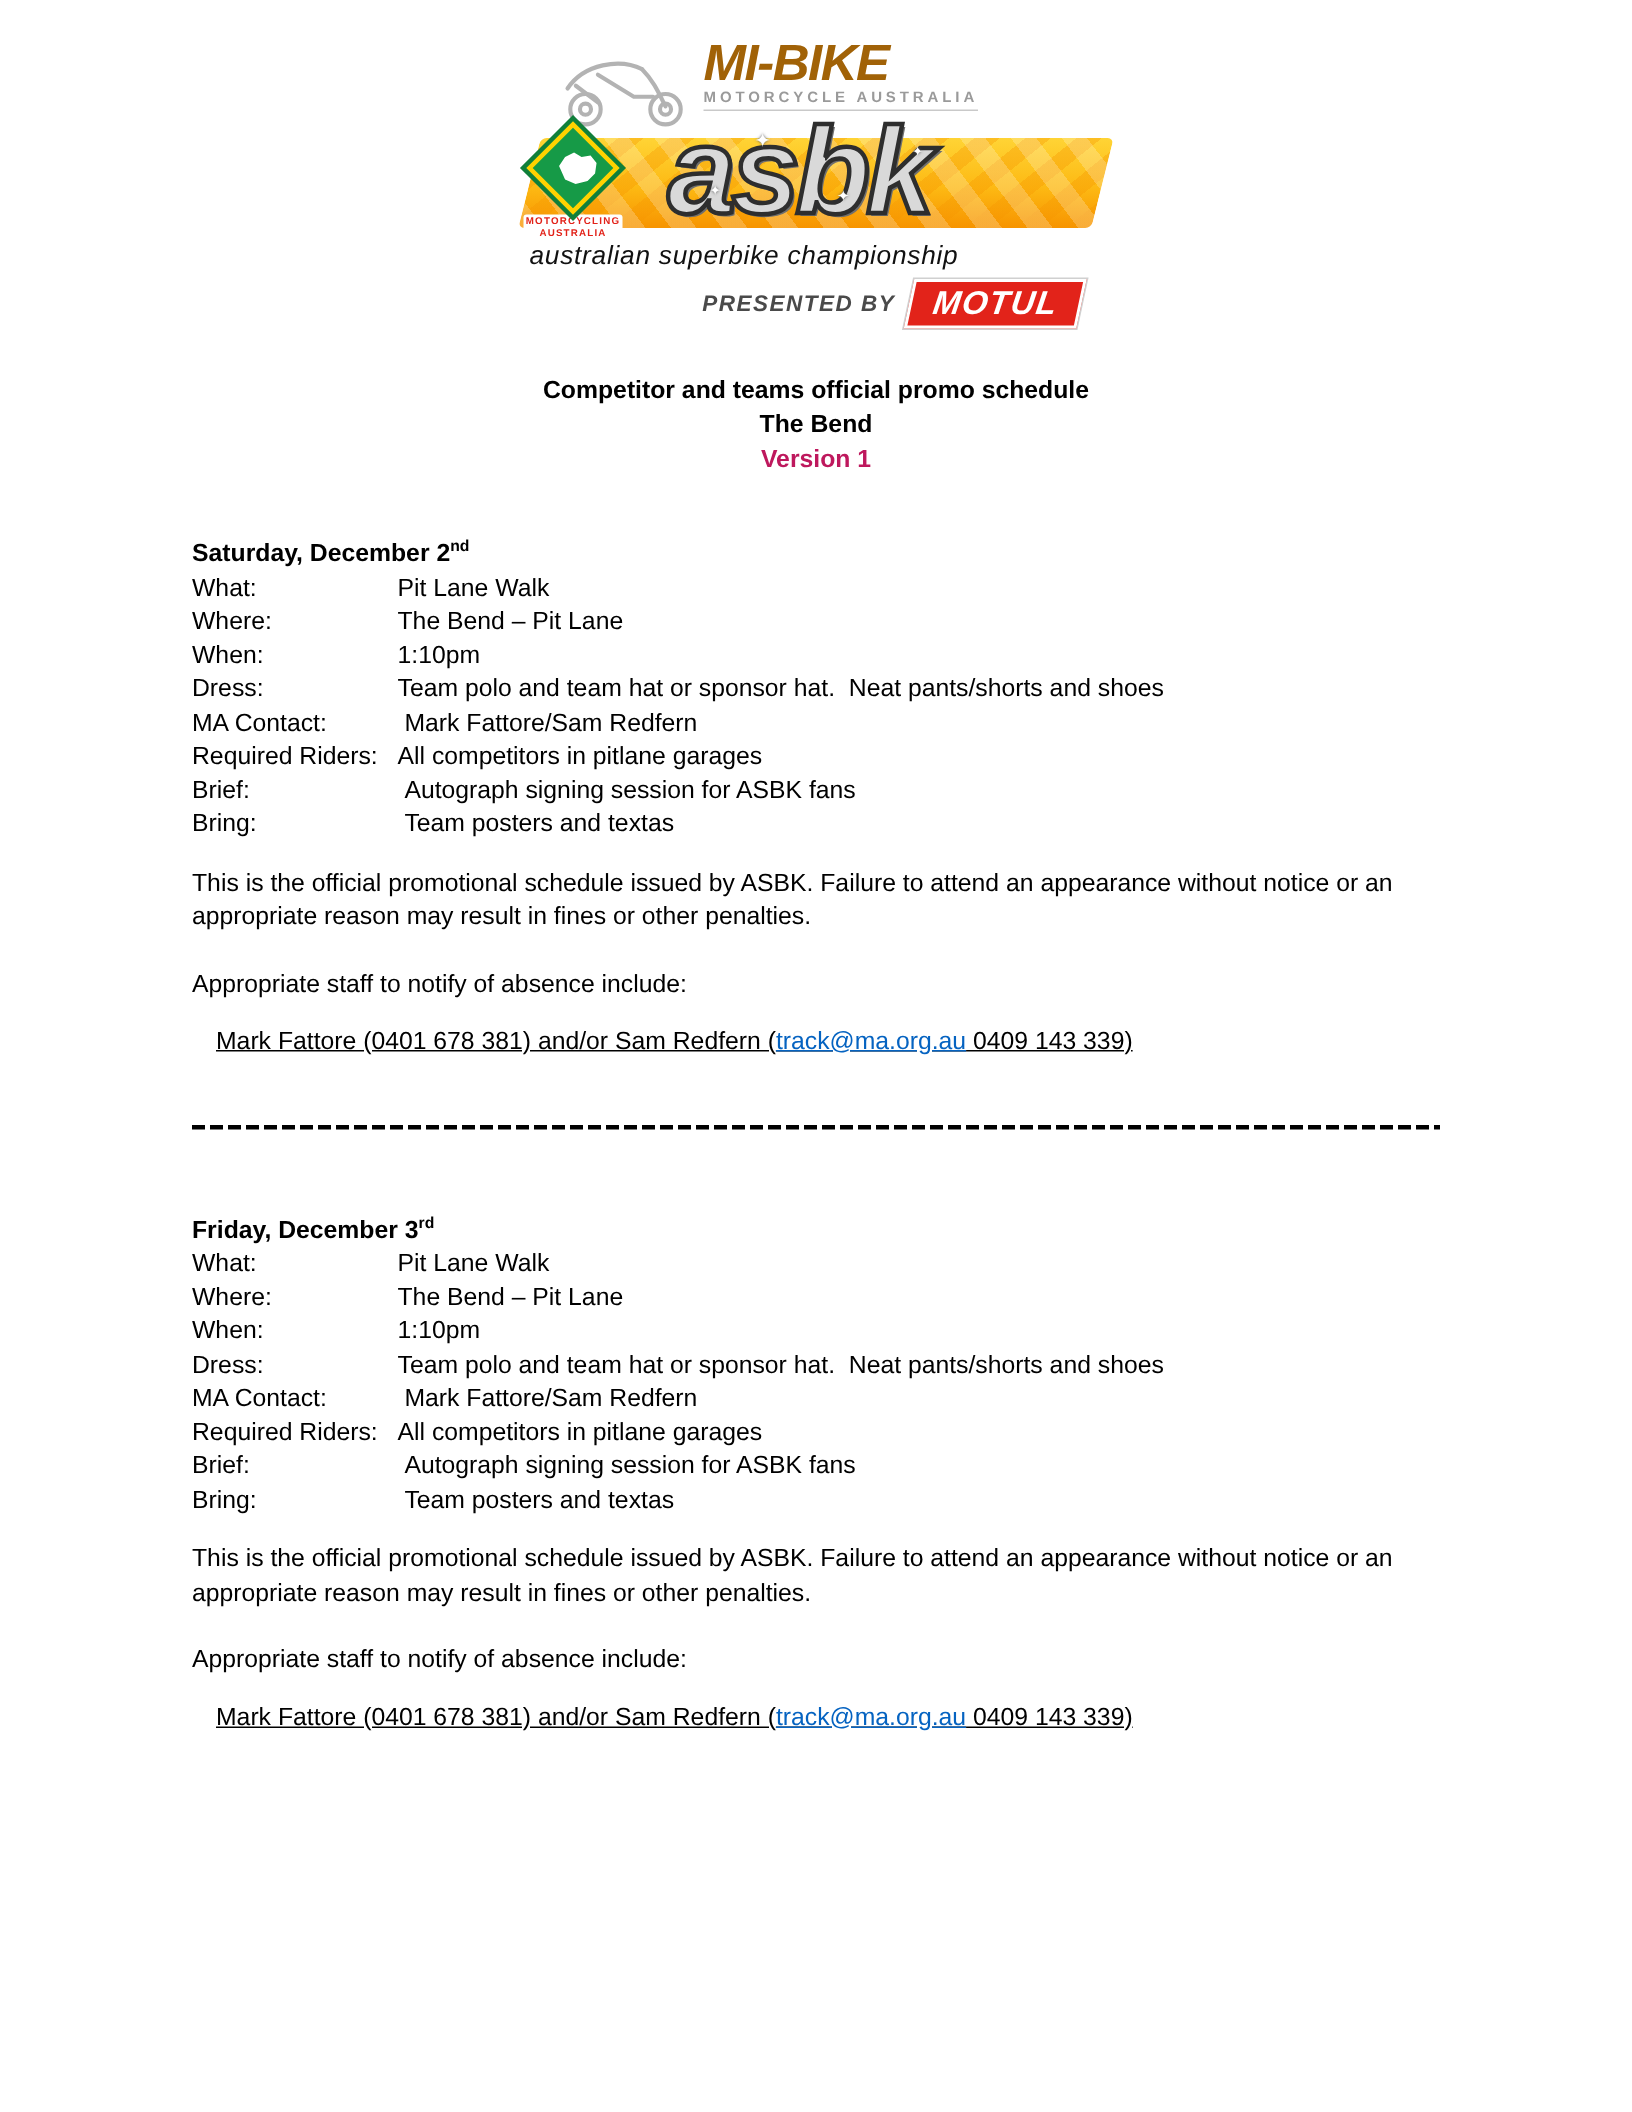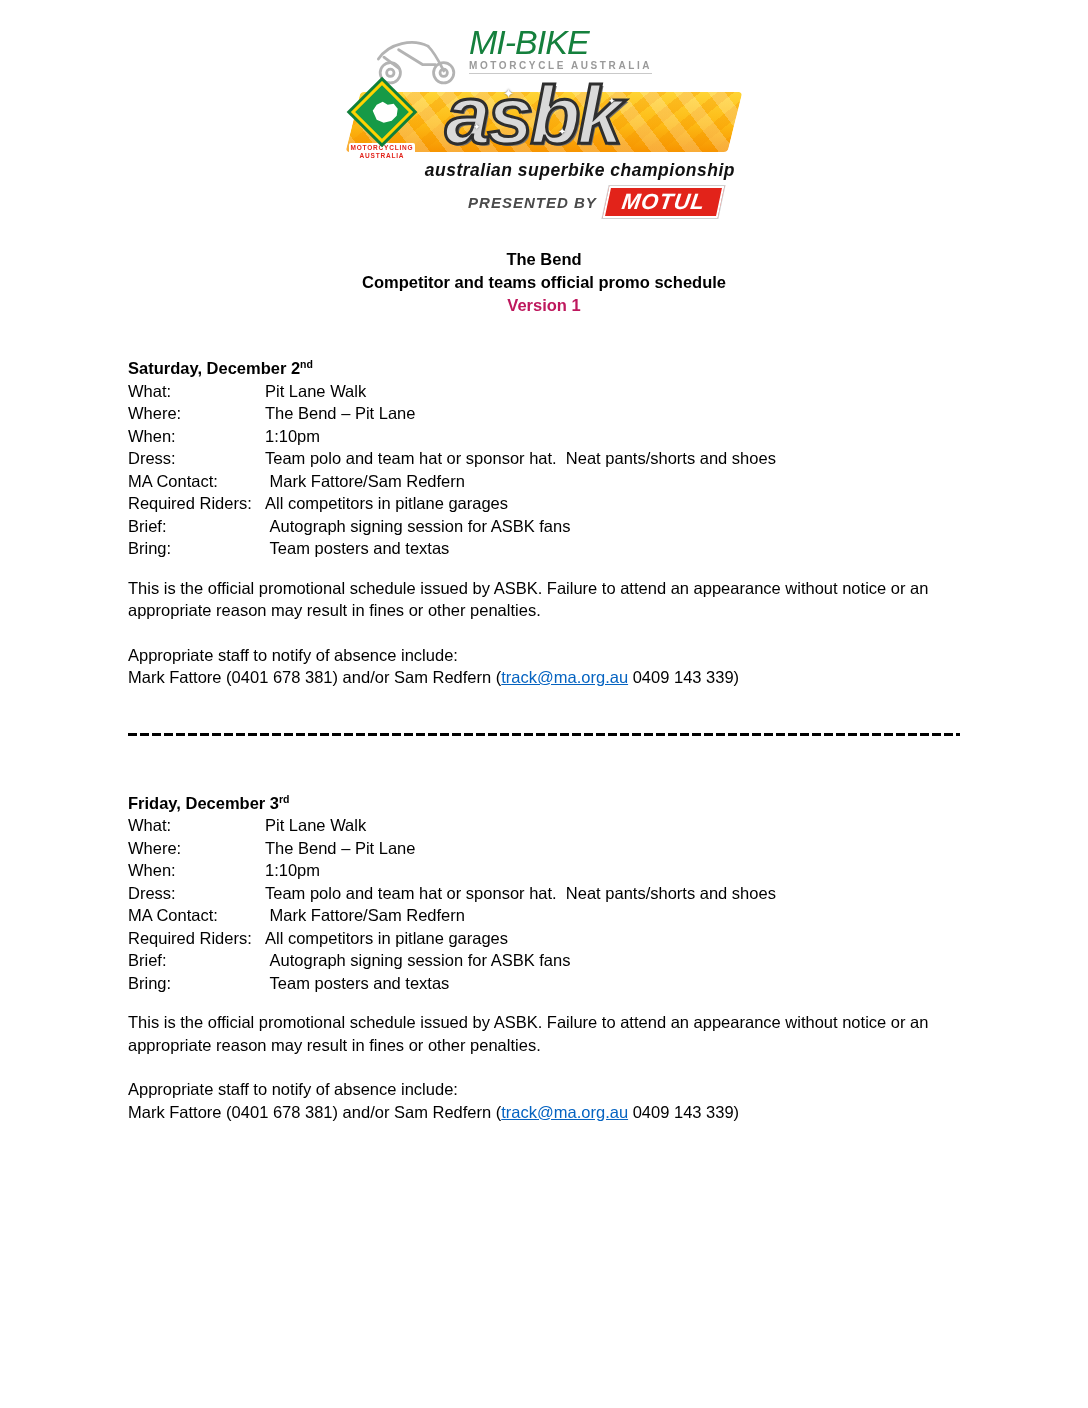--- a/index.html
+++ b/index.html
@@ -13,22 +13,22 @@
     overflow:hidden;
   }
   .content { padding:0 128px; }
 
   
   .logo-wrap { width:382px; margin:26px auto 0; position:relative; }
   .logo-top { display:flex; align-items:flex-start; padding-left:18px; }
   .bike-svg { width:92px; height:58px; margin-top:4px; flex:0 0 auto; }
   .mibike-col { margin-left:6px; }
   .mibike-word {
-    font-size:34px; font-weight:normal; font-style:italic;
-    letter-spacing:-1px; color:#15803d; line-height:32px;
+    font-size:34px; font-weight:bold; font-style:italic;
+    letter-spacing:-1px; color:#a16207; line-height:32px;
   }
   .mibike-sub {
     font-size:10px; font-weight:bold; letter-spacing:2.6px;
     color:#9a9a9a; margin-top:2px; border-bottom:1px solid #c9c9c9;
     padding-bottom:2px; white-space:nowrap;
   }
   .banner {
     position:relative; margin-top:4px; height:60px;
     background:
       repeating-linear-gradient(45deg, rgba(255,255,255,0.22) 0 12px, rgba(0,0,0,0) 12px 24px),
@@ -58,22 +58,22 @@
     background:#169a47; border:3px solid #ffd200;
     box-shadow:0 0 0 3px #0f7f3a;
   }
   .diamond svg { transform:rotate(-45deg); width:34px; height:34px; margin:2px 0 0 2px; }
   .ma-chip {
     margin-top:9px; background:#ffffff; border-radius:2px;
     font-size:6.5px; font-weight:bold; letter-spacing:0.8px;
     color:#e2231a; line-height:7.5px; padding:1px 0;
   }
   .series-line {
-    margin-top:8px; text-align:right;
-    font-size:17.5px; font-weight:bold; font-style:italic;
+    margin-top:8px; text-align:left;
+    font-size:17.5px; font-weight:normal; font-style:italic;
     letter-spacing:0.5px; color:#111; white-space:nowrap;
   }
   .presented-row { display:flex; justify-content:flex-end; align-items:center; margin-top:5px; padding-right:14px; }
   .presented-label { font-size:15px; font-weight:bold; font-style:italic; color:#4a4a4a; letter-spacing:1px; margin-right:9px; }
   .motul-box {
     background:#e2231a; transform:skewX(-12deg);
     padding:3px 14px; border:2px solid #fff; box-shadow:0 0 0 1px #d0d0d0;
   }
   .motul-text {
     display:inline-block; transform:skewX(4deg);
@@ -89,21 +89,21 @@
   .body-text { font-size:16.5px; line-height:22.5px; }
   .day-section.first { margin-top:40px; }
   .day-section.second { margin-top:56px; }
   .day-heading { font-weight:bold; margin:0 0 0 0; }
   .day-heading sup { font-size:10.5px; vertical-align:super; line-height:0; }
   .frow { display:flex; }
   .flabel { flex:0 0 137px; }
   .fvalue { flex:1; white-space:pre-wrap; }
   .notice { margin:17px 0 0 0; }
   .notify-head { margin:22px 0 0 0; }
-  .notify-line { margin:0; }
+  .notify-line { margin:16px;text-decoration:underline; }
   .email-link { color:#0563c1; text-decoration:underline; cursor:pointer; }
 
   .separator {
     margin-top:44px; height:3px; width:100%;
     background:repeating-linear-gradient(90deg,#000 0 9px, rgba(0,0,0,0) 9px 12px);
   }
 </style>
 </head>
 <body>
 
@@ -151,22 +151,22 @@
       <span class="presented-label">PRESENTED BY</span>
       <span class="motul-box">
         <span class="motul-text">MOTUL</span>
       </span>
     </div>
   </div>
 
   <div class="content body-text">
 
     <div class="title-block">
+      <div>Competitor and teams official promo schedule</div>
       <div>The Bend</div>
-      <div>Competitor and teams official promo schedule</div>
       <div class="version-line">Version 1</div>
     </div>
 
     <section class="day-section first">
       <h2 class="day-heading body-text"><span>Saturday, December 2</span><sup>nd</sup></h2>
       <div class="fields">
         <div class="frow">
             <span class="flabel">What:</span>
             <span class="fvalue">Pit Lane Walk</span>
           </div>

